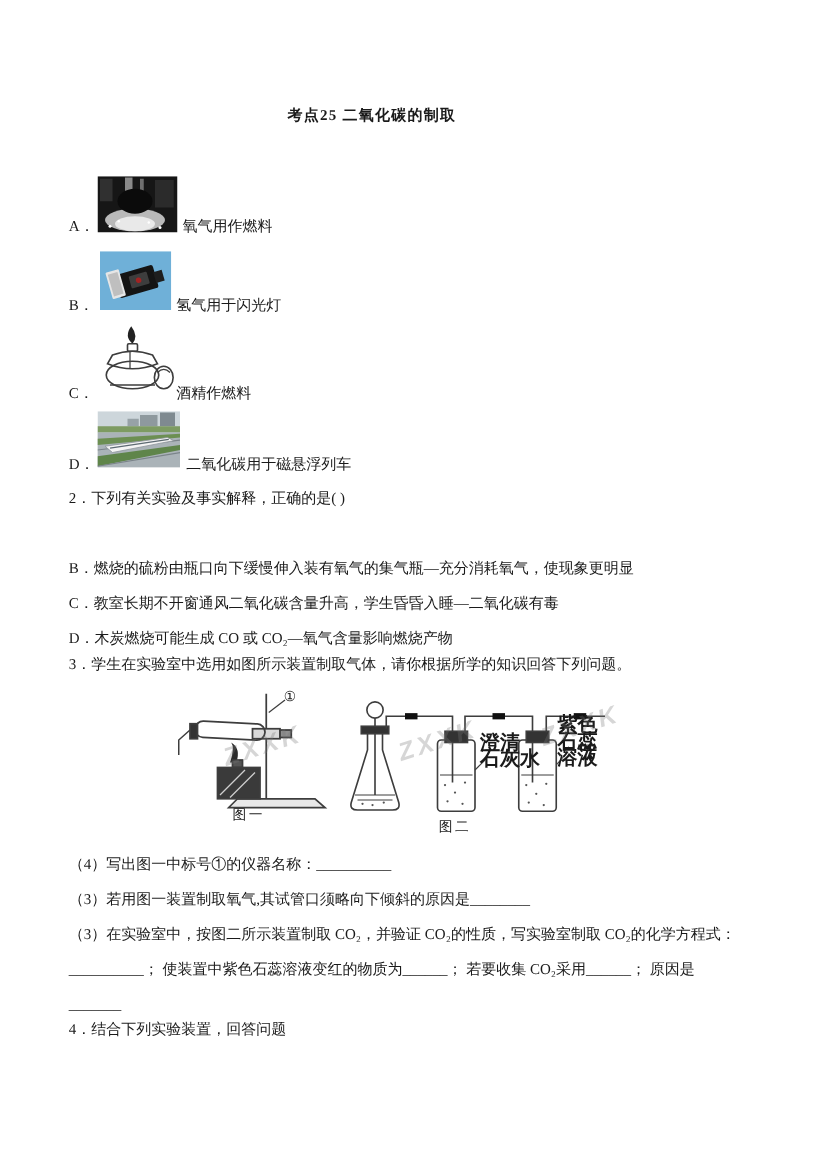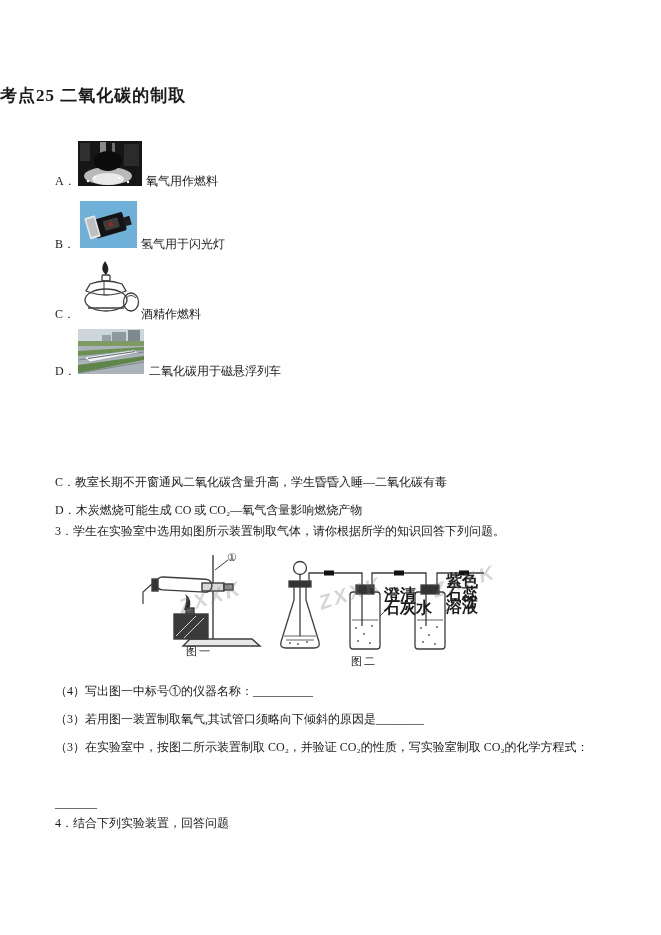--- a/index.html
+++ b/index.html
@@ -2,22 +2,22 @@
 <html><head>
 <meta charset="utf-8">
 <style>
   html,body{margin:0;padding:0;}
   body{
     width:661px;height:935px;background:#ffffff;position:relative;
     font-family:"Liberation Serif","DejaVu Serif",serif;color:#1a1a1a;overflow:hidden;
   }
   .page{position:absolute;inset:0;}
   .title{
-    position:absolute;top:84px;left:0;width:595px;text-align:left;
-    font-size:17px;font-weight:bold;letter-spacing:1px;
+    position:absolute;top:84px;left:0;width:595px;text-align:center;
+    font-size:12px;font-weight:bold;letter-spacing:1px;
   }
   .line{position:absolute;font-size:12px;line-height:15px;white-space:nowrap;}
   .optlabel{position:absolute;font-size:12px;line-height:15px;}
   .photo{position:absolute;}
   .figlabel{
     position:absolute;font-size:16px;line-height:13px;white-space:pre-line;
     font-weight:bold;
   }
   .figcap{position:absolute;font-size:11px;letter-spacing:2px;}
   .callout{position:absolute;font-size:11px;}
@@ -93,20 +93,22 @@
     <rect x="0" y="17" width="66" height="28" fill="#aab3b8"></rect>
     <path d="M0 22 L66 18 L66 21 L0 27 Z" fill="#6c8f52"></path>
     <path d="M0 36 L66 27 L66 31 L0 44 Z" fill="#5f854a"></path>
     <path d="M0 31 L66 23" stroke="#7b848a" stroke-width="1"></path>
     <path d="M0 44 L66 33" stroke="#7b848a" stroke-width="1"></path>
     <path d="M6 28 L56 21 L61 23.5 L12 33 Z" fill="#f4f4f4" stroke="#8a9298" stroke-width="0.6"></path>
     <path d="M10 29.5 L57 22.5" stroke="#5d6a72" stroke-width="1.2"></path>
   </svg>
   <div class="line" style="left:149px;top:364px">二氧化碳用于磁悬浮列车</div>
 
+  <div class="line" style="left:55px;top:391px">2．下列有关实验及事实解释，正确的是(      )</div>
+  <div class="line" style="left:55px;top:447px">B．燃烧的硫粉由瓶口向下缓慢伸入装有氧气的集气瓶—充分消耗氧气，使现象更明显</div>
   <div class="line" style="left:55px;top:503px">D．木炭燃烧可能生成 CO 或 CO₂—氧气含量影响燃烧产物</div>
   <div class="line" style="left:55px;top:475px">C．教室长期不开窗通风二氧化碳含量升高，学生昏昏入睡—二氧化碳有毒</div>
 
   <div class="line" style="left:55px;top:524px">3．学生在实验室中选用如图所示装置制取气体，请你根据所学的知识回答下列问题。</div>
 
   <svg style="position:absolute;left:138px;top:550px" width="150" height="100" viewBox="0 0 150 100">
     <g stroke="#3d3d3d" stroke-width="1.4" fill="none">
       <line x1="75" y1="5" x2="75" y2="90"></line>
       <path d="M45 96 L122 96 L114 89 L52 89 Z" fill="#e8e8e8"></path>
       <line x1="77" y1="20" x2="90" y2="10" stroke-width="1"></line>
@@ -182,17 +184,18 @@
 溶液</div>
   <div class="figcap" style="left:351px;top:654px">图二</div>
 
   <div class="wm" style="left:178px;top:586px">ZXXK</div>
   <div class="wm" style="left:318px;top:582px">ZXXK</div>
   <div class="wm" style="left:432px;top:570px">ZXXK</div>
 
   <div class="line" style="left:55px;top:684px">（4）写出图一中标号①的仪器名称：__________</div>
   <div class="line" style="left:55px;top:712px">（3）若用图一装置制取氧气,其试管口须略向下倾斜的原因是________</div>
   <div class="line" style="left:55px;top:740px">（3）在实验室中，按图二所示装置制取 CO₂，并验证 CO₂的性质，写实验室制取 CO₂的化学方程式：</div>
+  <div class="line" style="left:55px;top:768px">__________； 使装置中紫色石蕊溶液变红的物质为______； 若要收集 CO₂采用______； 原因是</div>
   <div class="line" style="left:55px;top:796px">_______</div>
 
   <div class="line" style="left:55px;top:816px">4．结合下列实验装置，回答问题</div>
 
 </div>
 
 </body></html>

